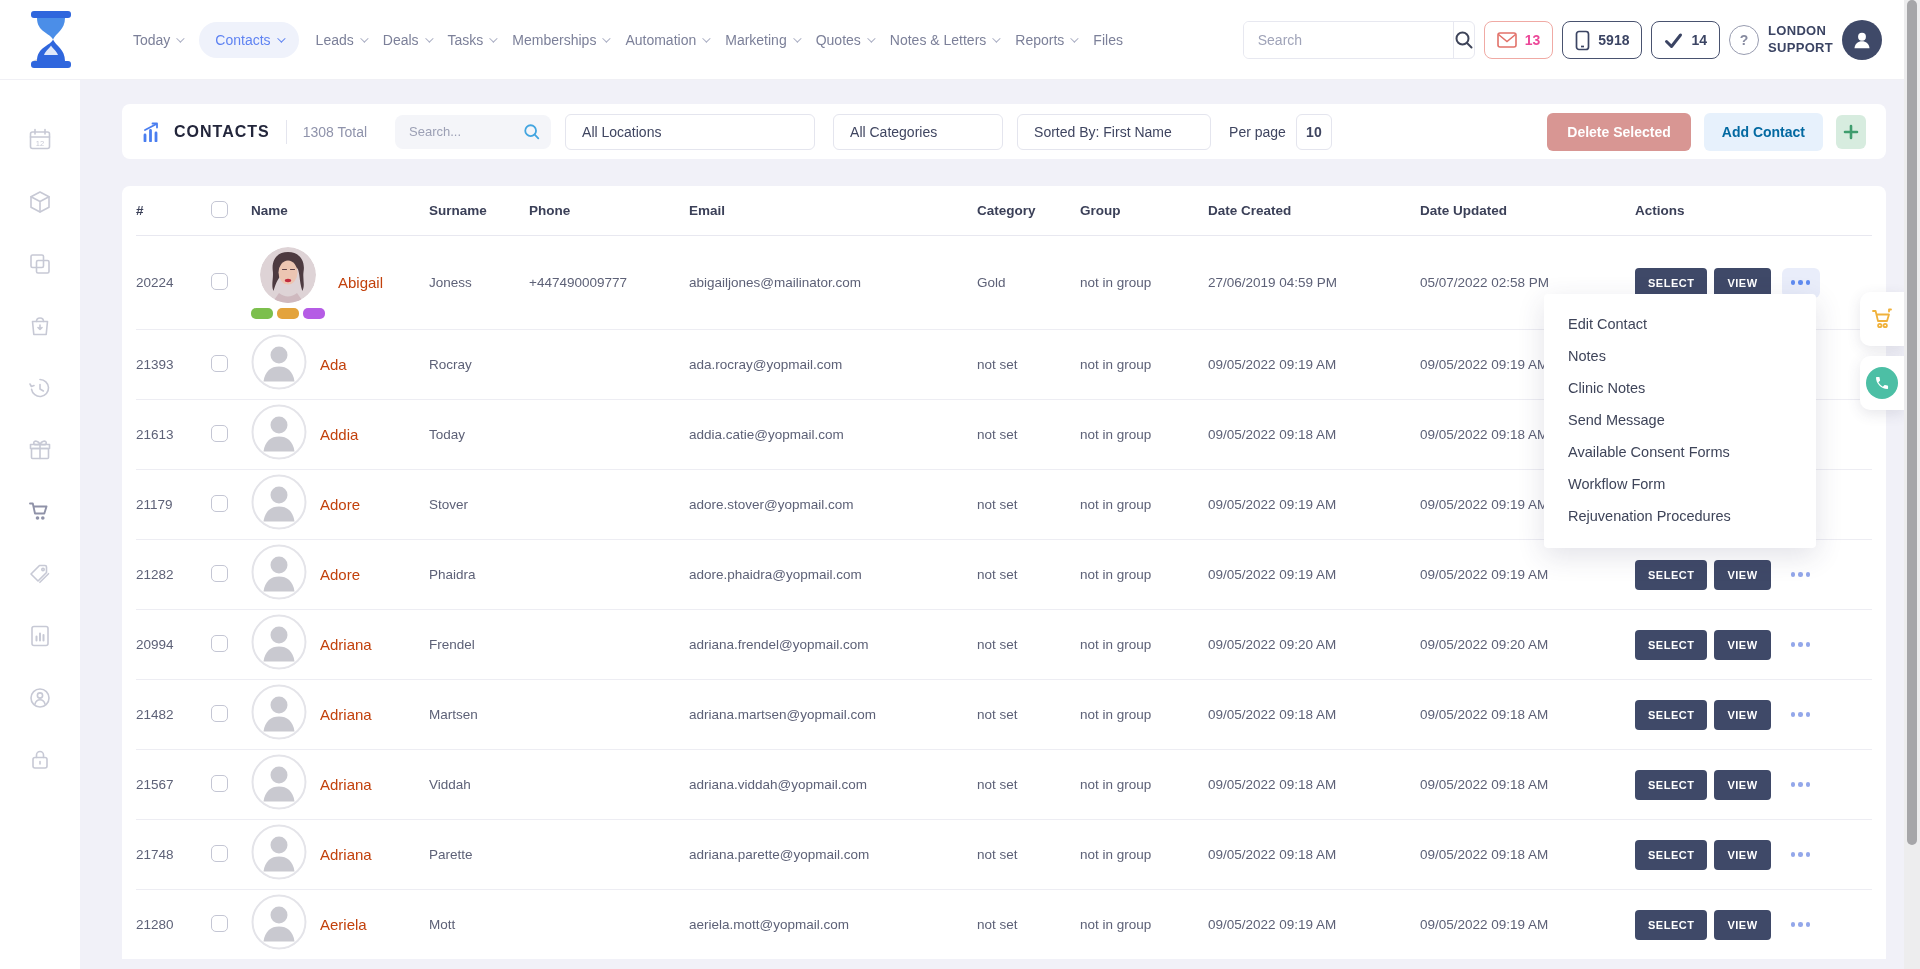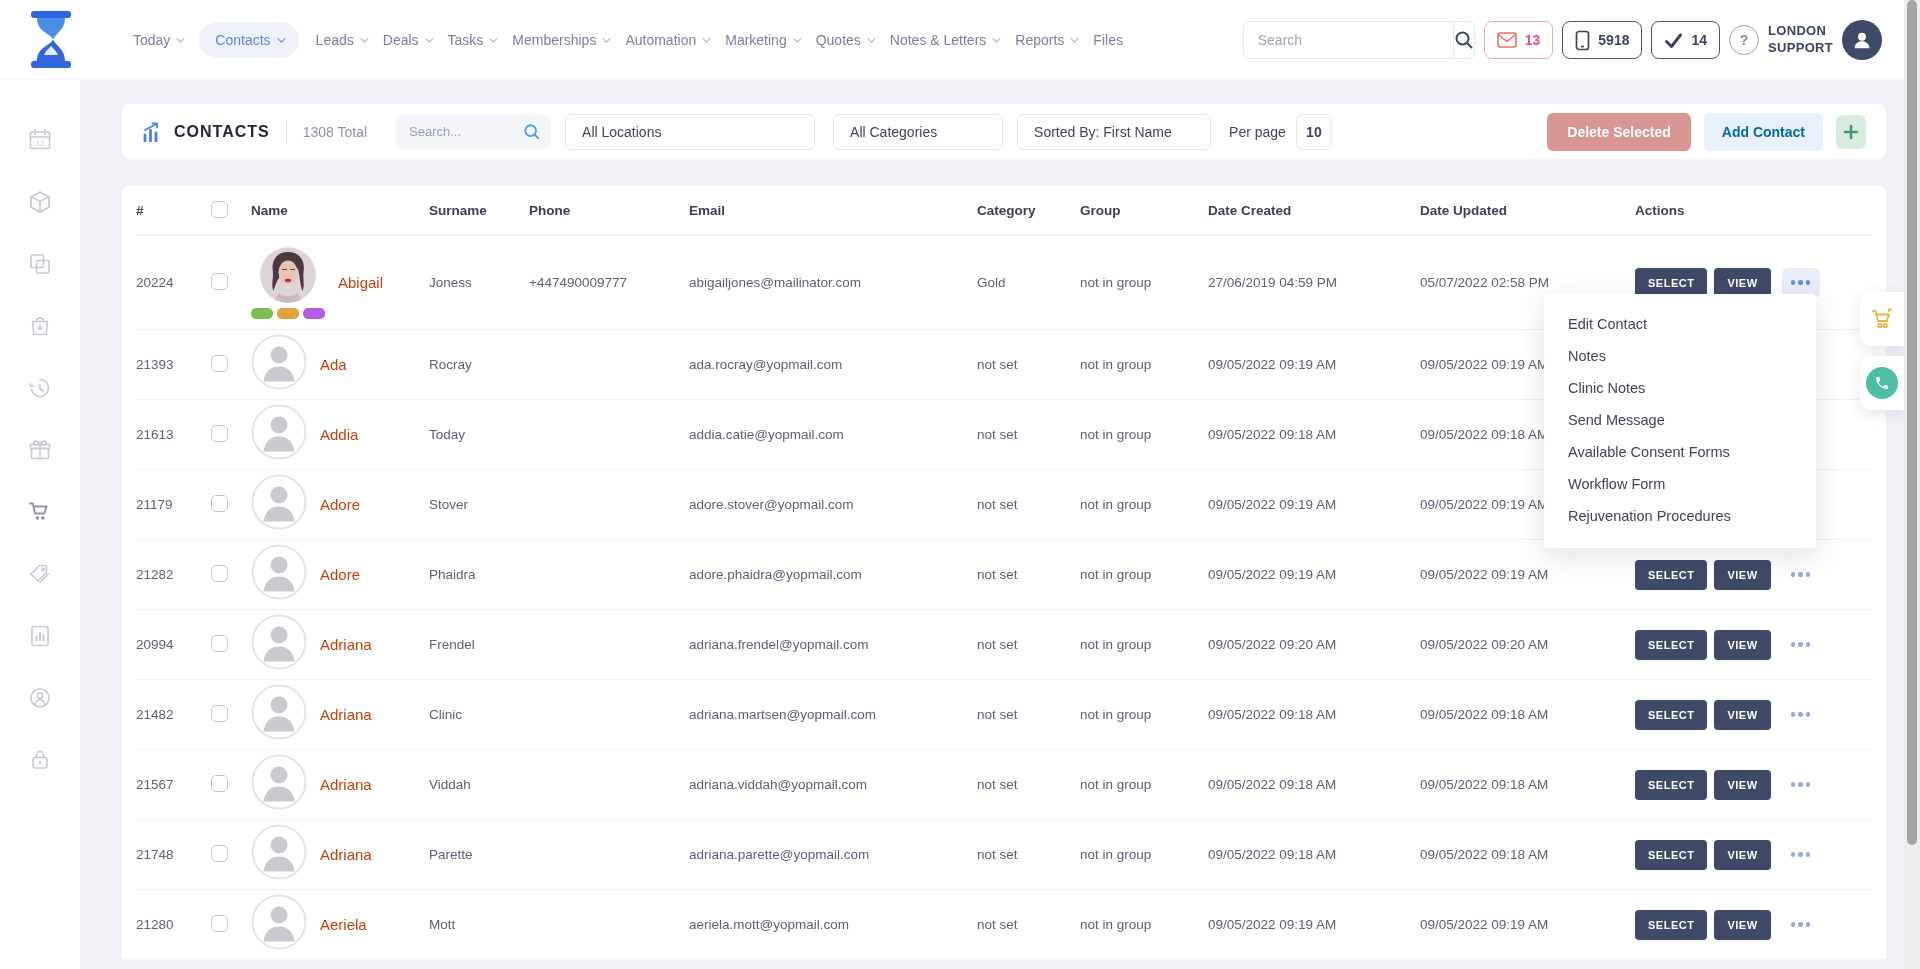--- a/index.html
+++ b/index.html
@@ -644,21 +644,21 @@
           <svg class="avatar-placeholder" width="56" height="56" viewBox="0 0 56 56">
             <circle cx="28" cy="28" r="26.5" fill="#fff" stroke="#e4e4e9" stroke-width="2"></circle>
             <circle cx="28" cy="21" r="8.5" fill="#c9c9d0"></circle>
             <path d="M12.5 47.5c1.5-10.5 7.5-15 15.5-15s14 4.5 15.5 15z" fill="#c9c9d0"></path>
           </svg>
         </div>
         <div class="tags"></div>
       </div>
       <span class="fname">Adriana</span>
     </div>
-    <div>Clinic</div>
+    <div>Martsen</div>
     <div></div>
     <div>adriana.martsen@yopmail.com</div>
     <div>not set</div>
     <div>not in group</div>
     <div>09/05/2022 09:18 AM</div>
     <div>09/05/2022 09:18 AM</div>
     <div class="actions-cell">
       <button class="btn-dark">SELECT</button>
       <button class="btn-dark">VIEW</button>
       <div class="dots-btn">

